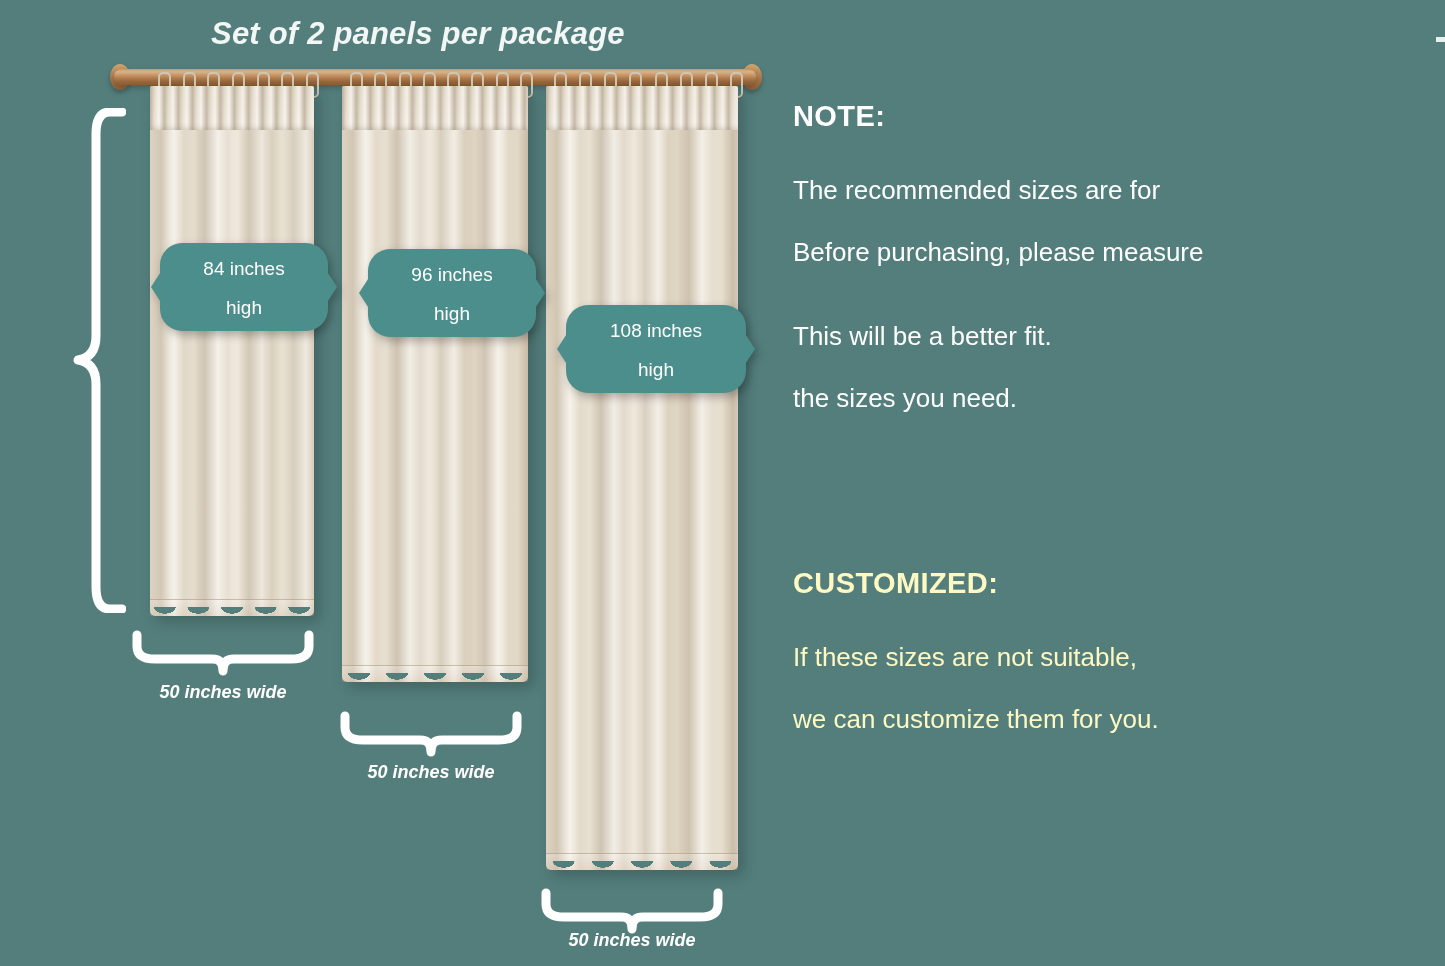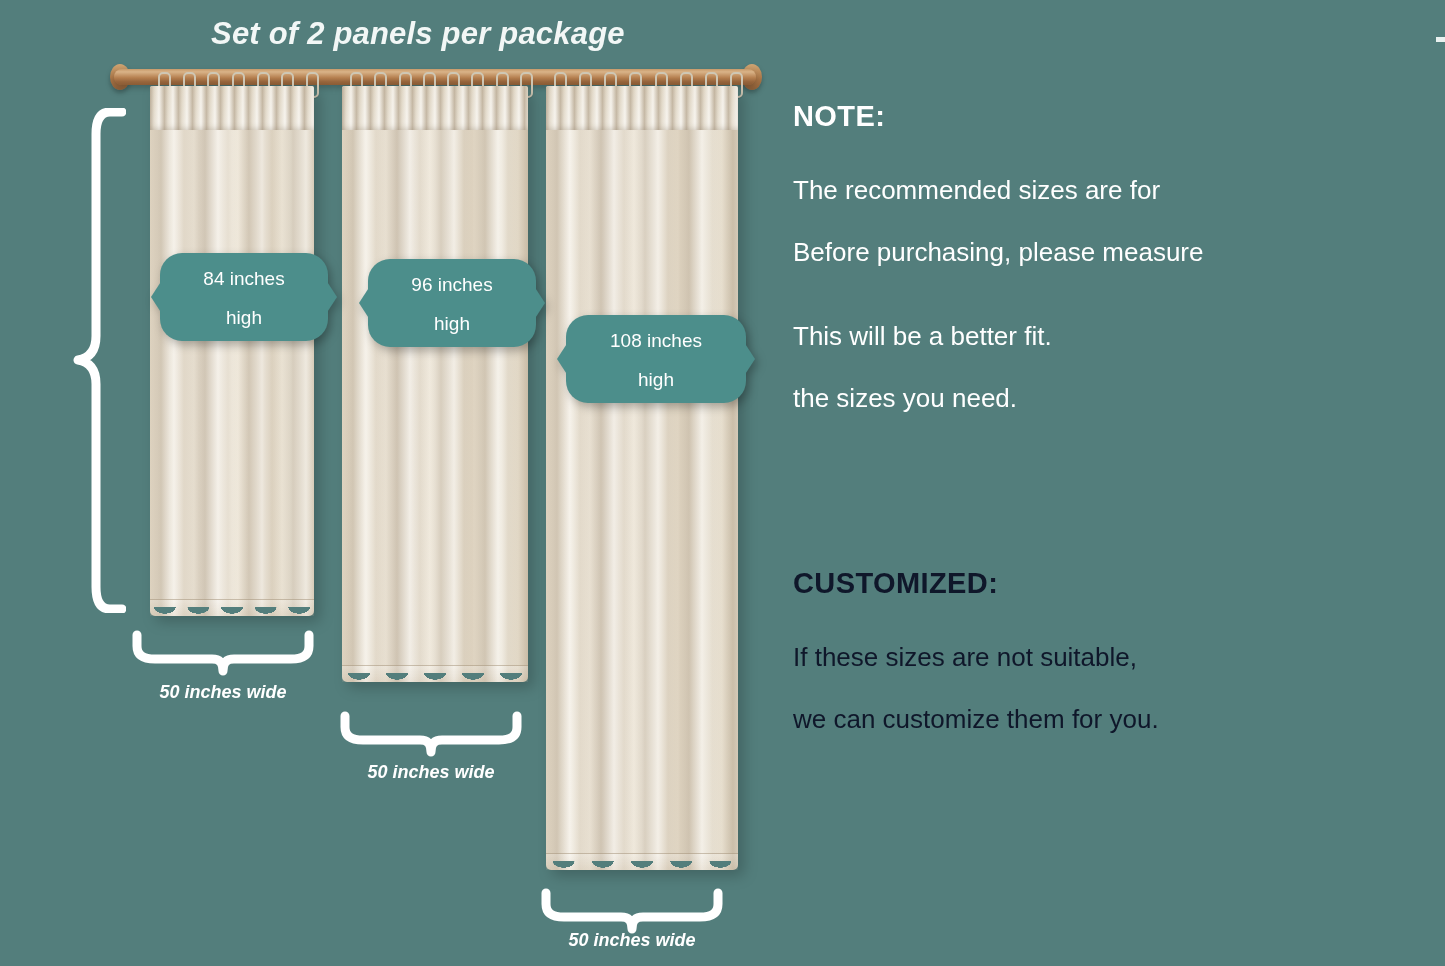--- a/index.html
+++ b/index.html
@@ -88,21 +88,20 @@
       radial-gradient(ellipse 18px 11px at 90% 0%, #537e7c 60%, transparent 61%);
   }
 
   
   .badge{
     position:absolute;
     color:#ffffff;text-align:center;
     font-size:19px;line-height:39px;
     padding:6px 20px 10px 20px;
     filter:drop-shadow(3px 4px 5px rgba(0,0,0,.28));
-    margin-top:10px;
   }
   .badge .shape{
     position:absolute;left:0;top:0;width:100%;height:100%;
     background:#4c8e8b;
     border-radius:22px;
     z-index:0;
   }
   .badge .nub{
     position:absolute;top:50%;width:20px;height:34px;margin-top:-17px;
     background:#4c8e8b;z-index:0;
@@ -128,21 +127,21 @@
   
   .note-col{position:absolute;left:793px;top:100px;width:600px;color:#ffffff;}
   .head{
     font-size:29px;font-weight:bold;letter-spacing:.4px;
     margin:0 0 26px 0;
   }
   .para{
     font-size:26px;line-height:62px;margin:0;font-weight:400;
   }
   .para.spaced{margin-top:22px;}
-  .cust-col{position:absolute;left:793px;top:567px;width:600px;color:#0f172a;}
+  .cust-col{position:absolute;left:793px;top:567px;width:600px;color:#fef9c3;}
 
   .corner-mark{
     position:absolute;right:0px;top:37px;width:9px;height:5px;background:#e9f1f0;
   }
 </style>
 </head>
 <body>
 
 <div id="stage">
 

